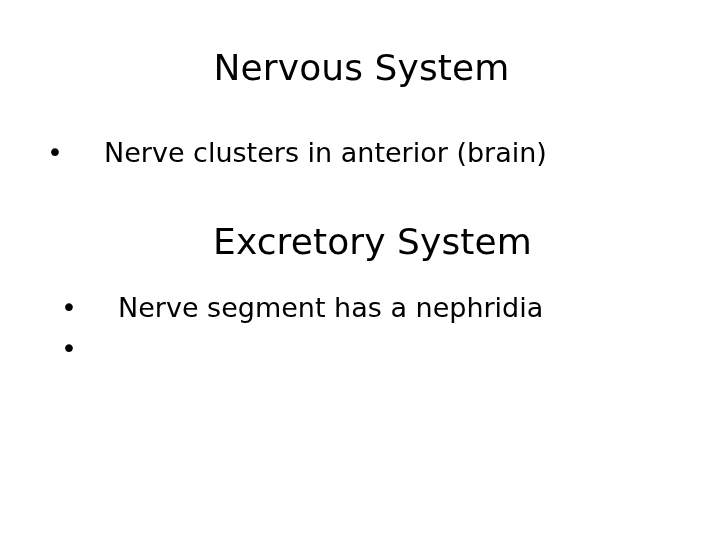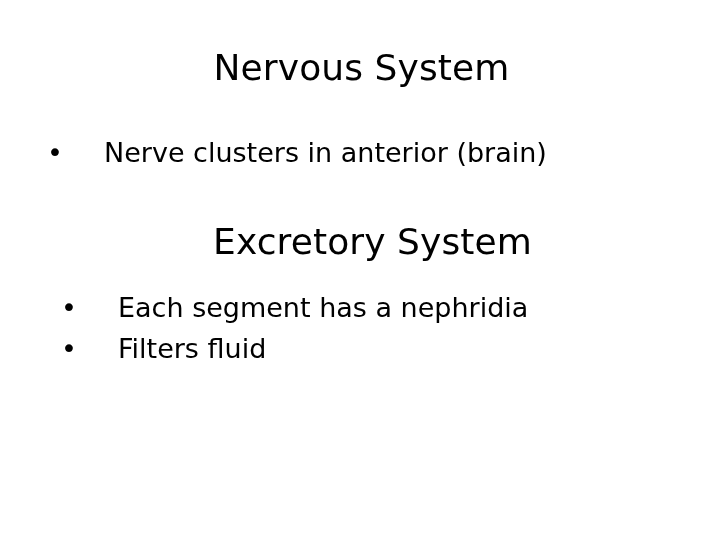--- a/index.html
+++ b/index.html
@@ -106,21 +106,20 @@
       <span class="bullet-marker">•</span>
       <span class="bullet-text">Nerve clusters in anterior (brain)</span>
     </li>
   </ul>
 
   <div class="title-excretory">Excretory System</div>
 
   <ul class="list-excretory">
     <li class="bullet-item">
       <span class="bullet-marker">•</span>
-      <span class="bullet-text">Each segment has a nephridia</span>
+      <span class="bullet-text">Nerve segment has a nephridia</span>
     </li>
     <li class="bullet-item">
       <span class="bullet-marker">•</span>
-      <span class="bullet-text">Filters fluid</span>
     </li>
   </ul>
 
 </div>
 
 </body></html>

